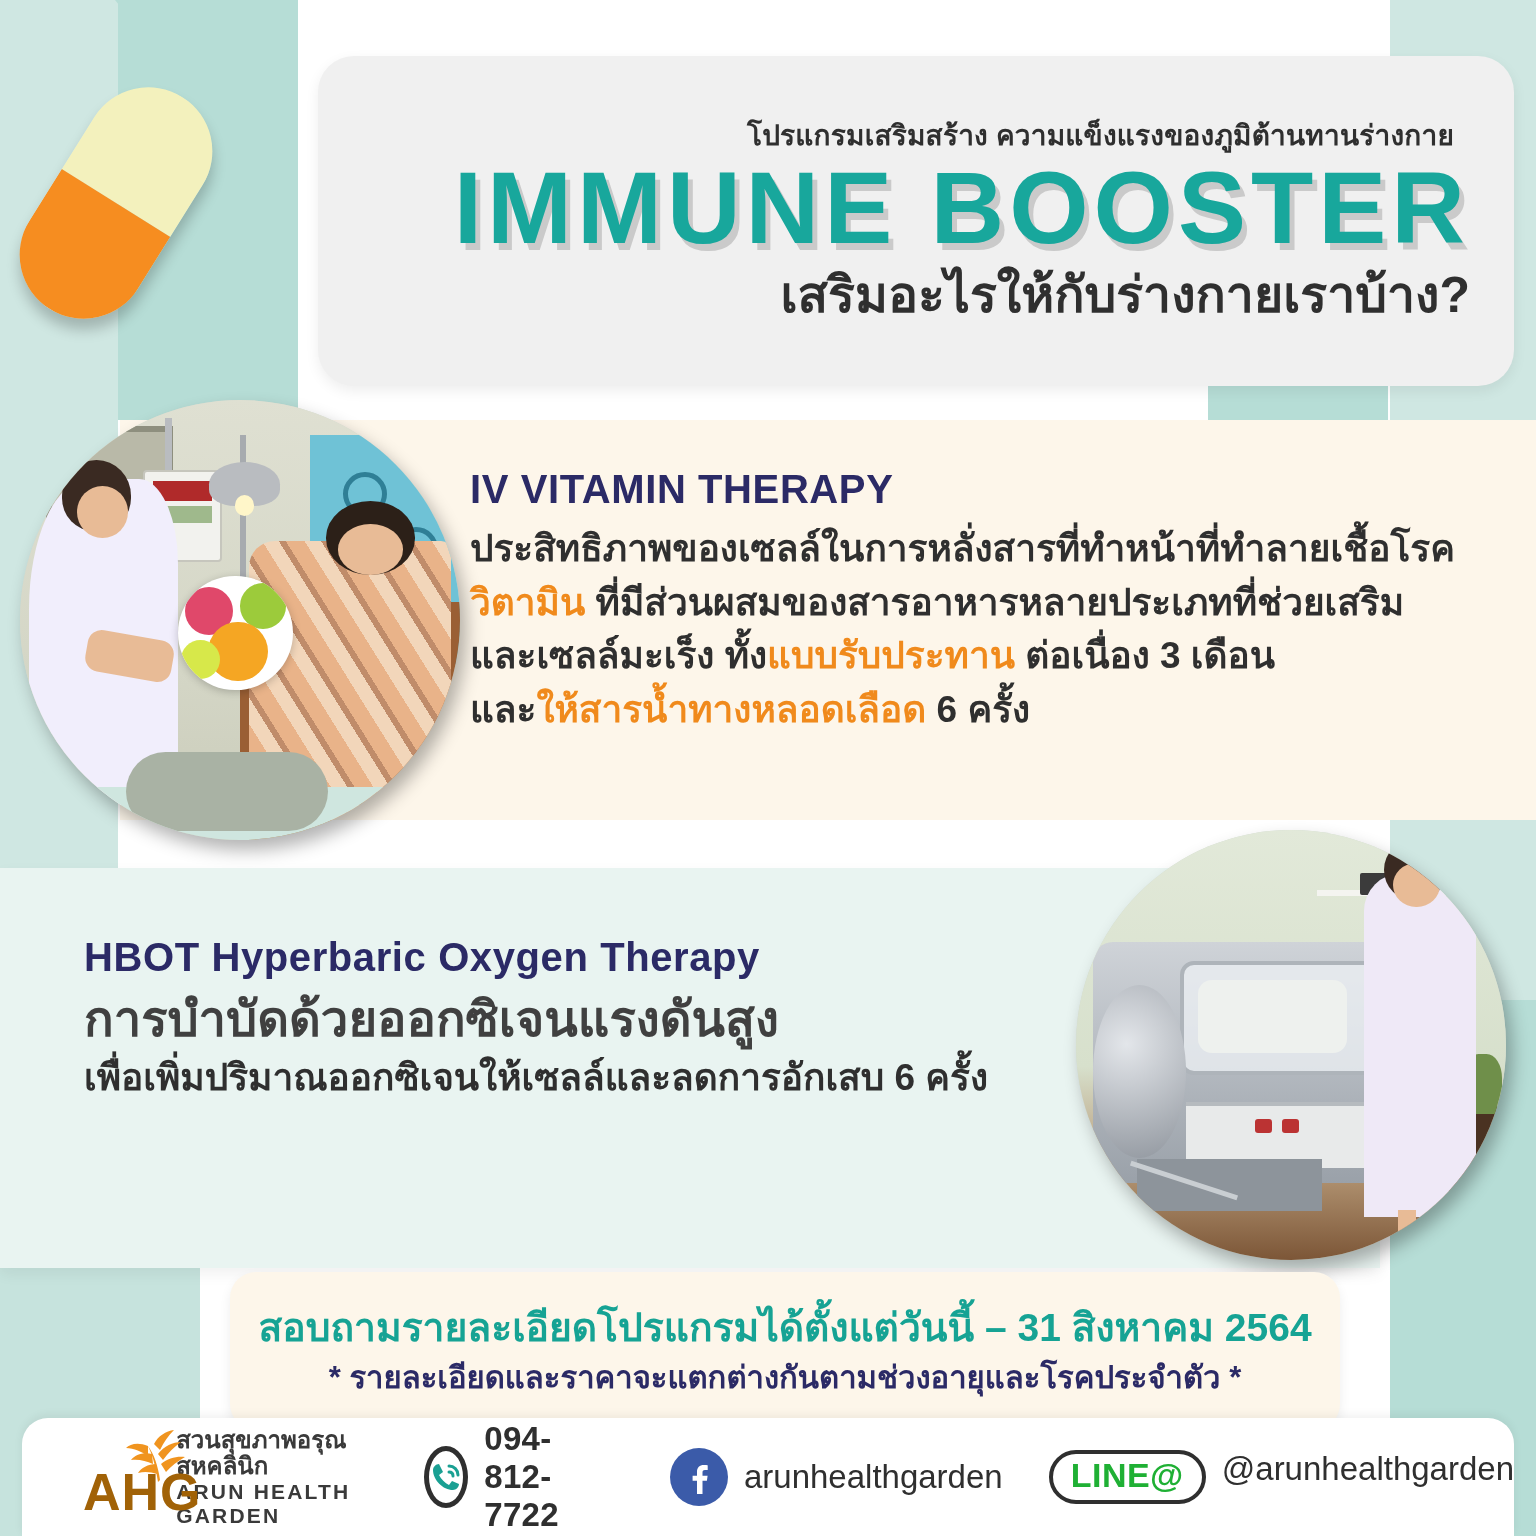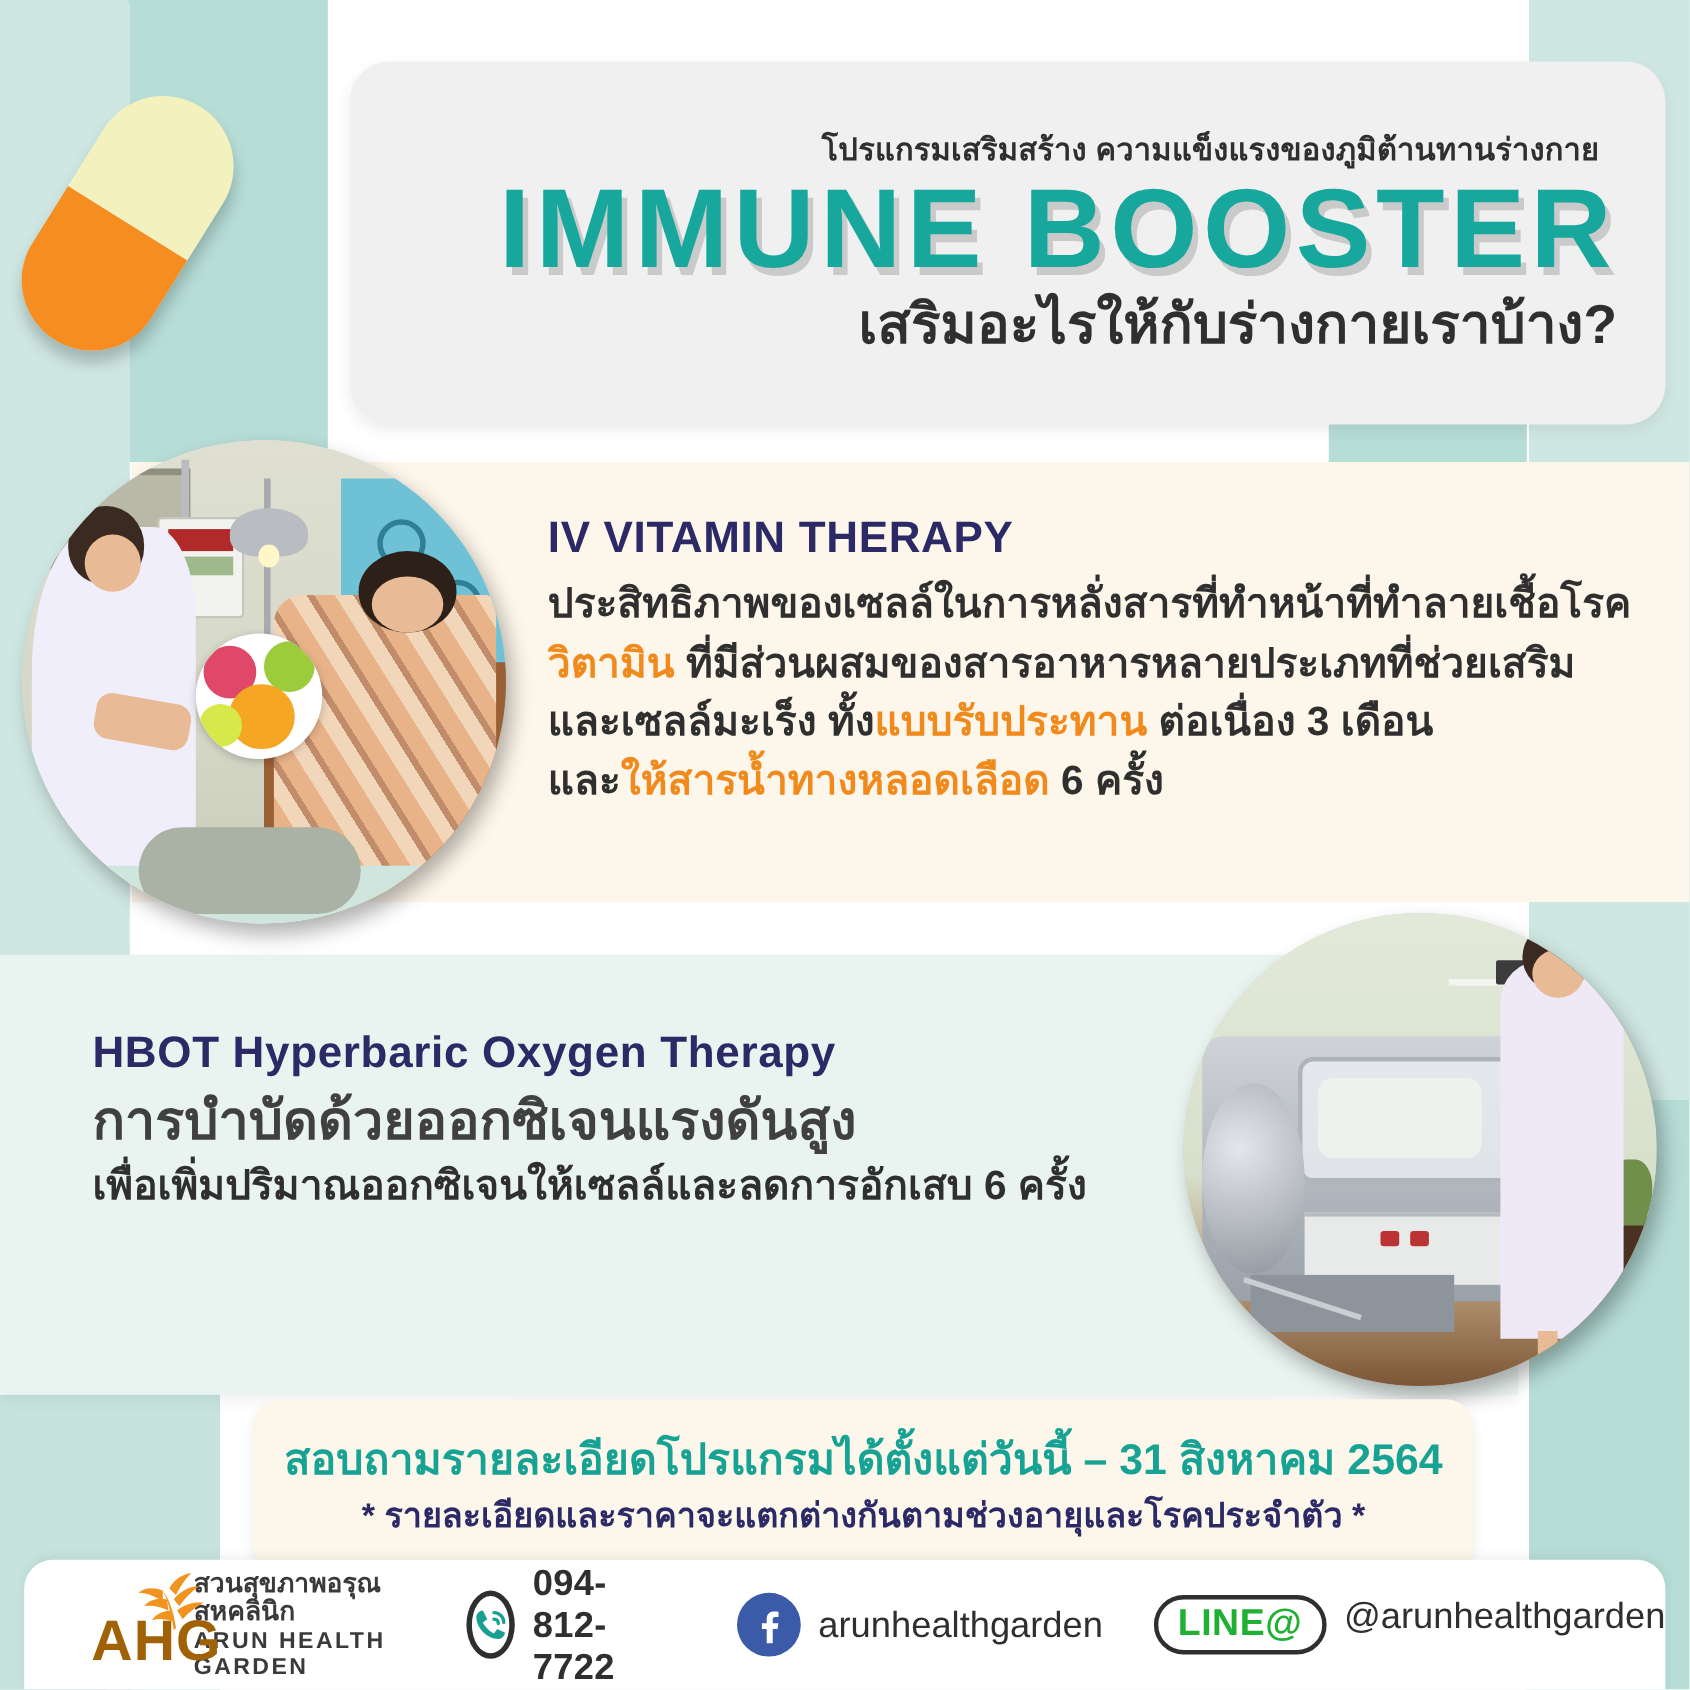--- a/index.html
+++ b/index.html
@@ -90,21 +90,21 @@
     position:absolute;left:120px;top:420px;width:1416px;height:400px;
     background:#fdf6ea;
   }
   .iv-photo{
     position:absolute;left:20px;top:400px;width:440px;height:440px;
     border-radius:50%;overflow:hidden;
     box-shadow:6px 10px 18px rgba(0,0,0,0.30);
     background:#cfd9cf;
   }
   .iv-text{
-    position:absolute;left:470px;top:466px;width:1030px;margin-left:28px;
+    position:absolute;left:470px;top:466px;width:1030px;
   }
   .eyebrow-navy{
     font-size:40px;font-weight:700;color:#2b2a66;letter-spacing:.6px;
     margin:0 0 10px 0;line-height:1.15;
   }
   .body-thai{
     font-size:37px;font-weight:700;color:#2f2f2f;line-height:1.45;
     margin:0;
   }
   .hl-orange{color:#f08a1c;}

